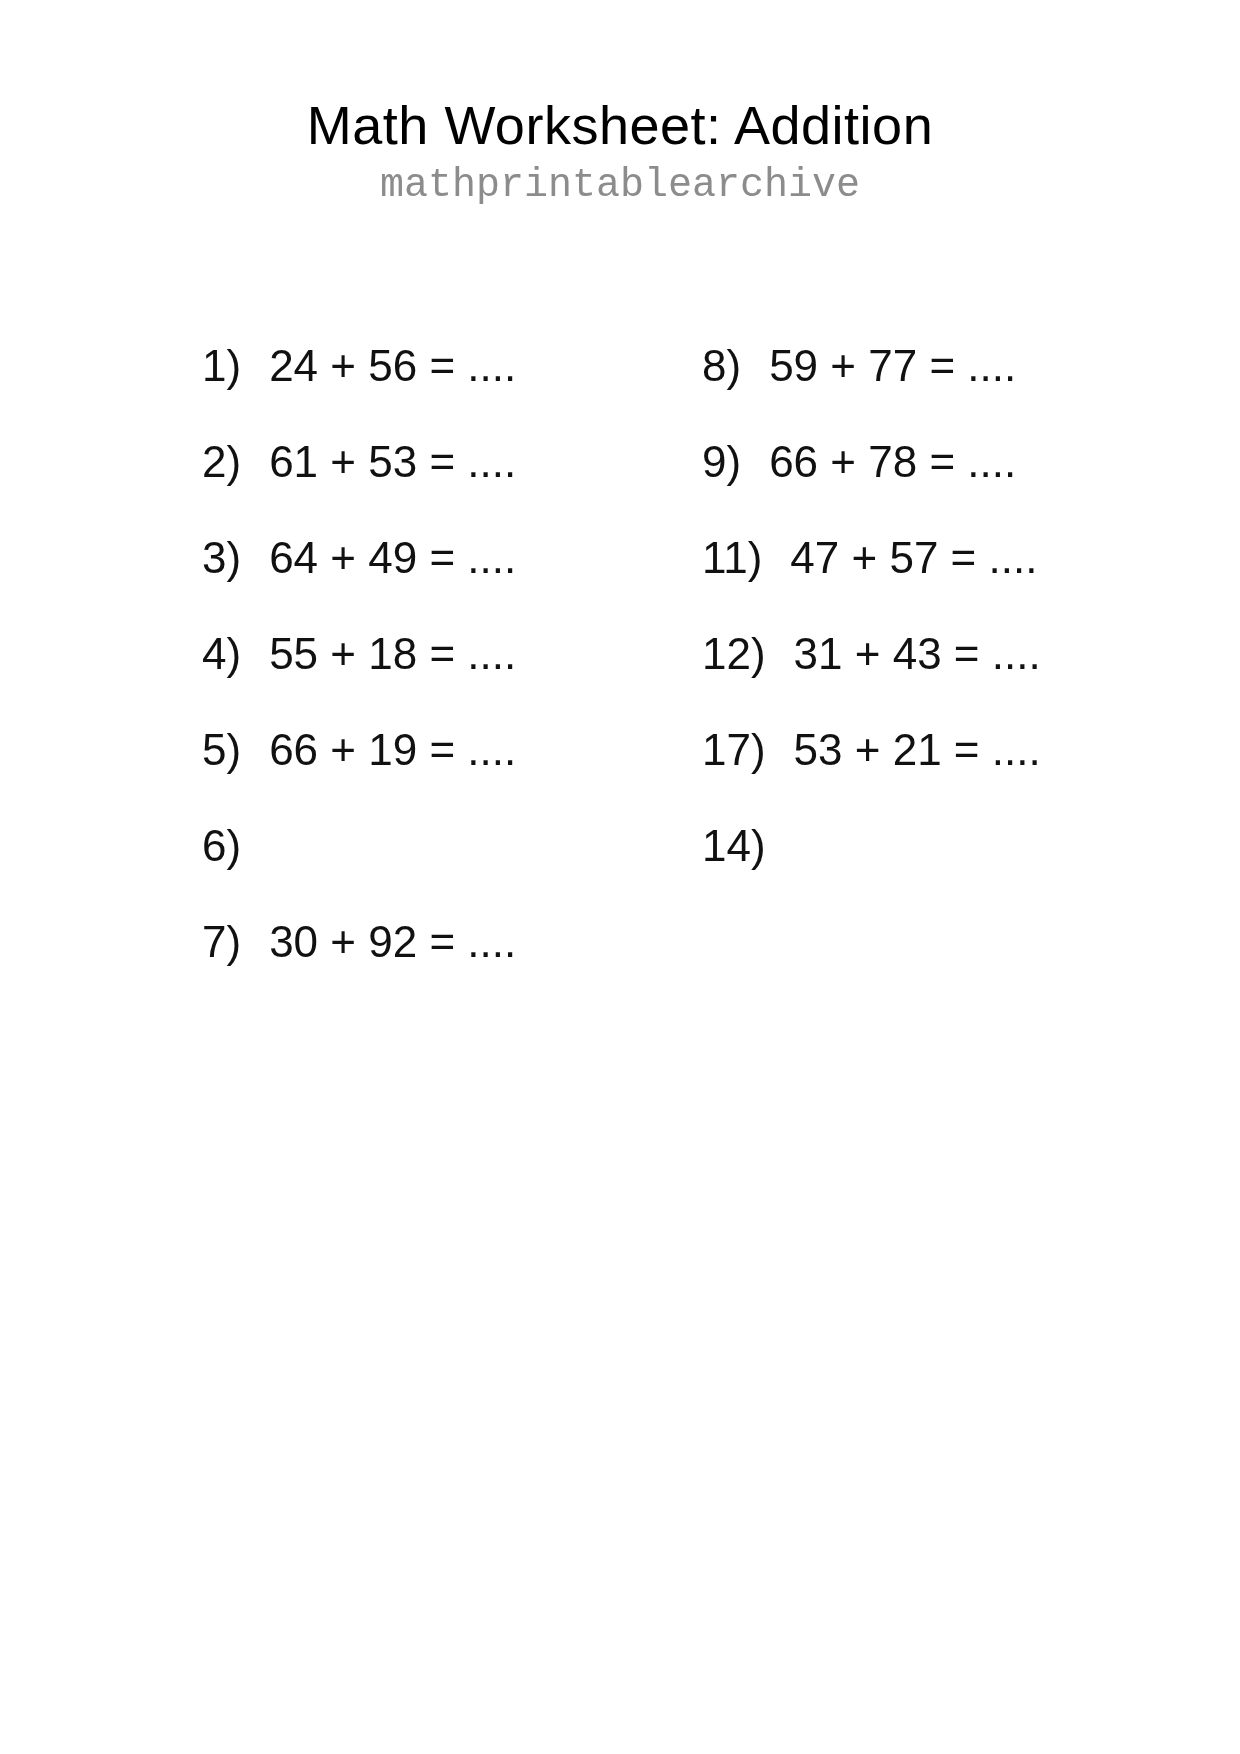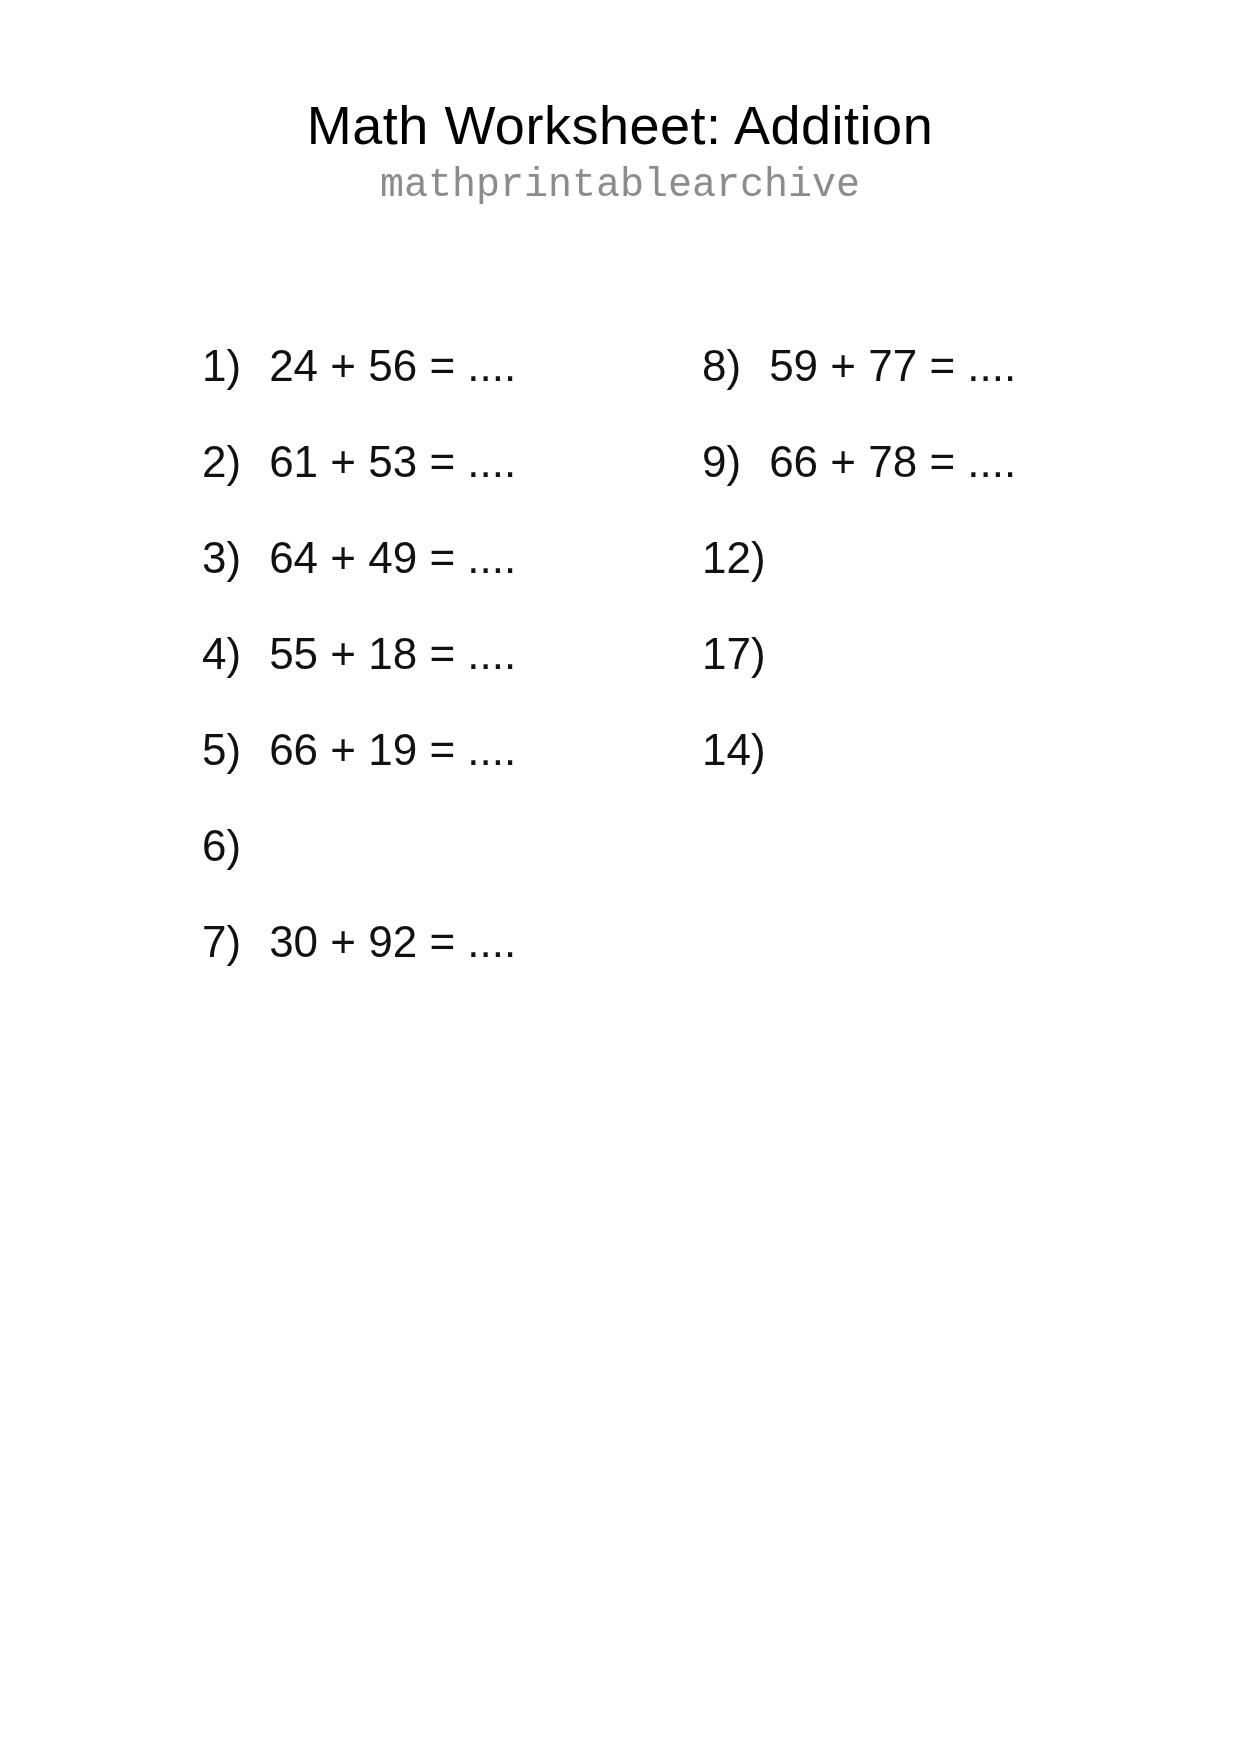--- a/index.html
+++ b/index.html
@@ -106,23 +106,29 @@
   <div class="col col-right">
     <div class="row">
       <span class="num">8)</span>
       <span class="expr">59 + 77 = ....</span>
     </div>
     <div class="row">
       <span class="num">9)</span>
       <span class="expr">66 + 78 = ....</span>
     </div>
     <div class="row">
+      <span class="num">11)</span>
+      <span class="expr">47 + 57 = ....</span>
+    </div>
+    <div class="row">
       <span class="num">12)</span>
+      <span class="expr">31 + 43 = ....</span>
     </div>
     <div class="row">
       <span class="num">17)</span>
+      <span class="expr">53 + 21 = ....</span>
     </div>
     <div class="row">
       <span class="num">14)</span>
     </div>
   </div>
 
 </div>
 
 </body></html>

